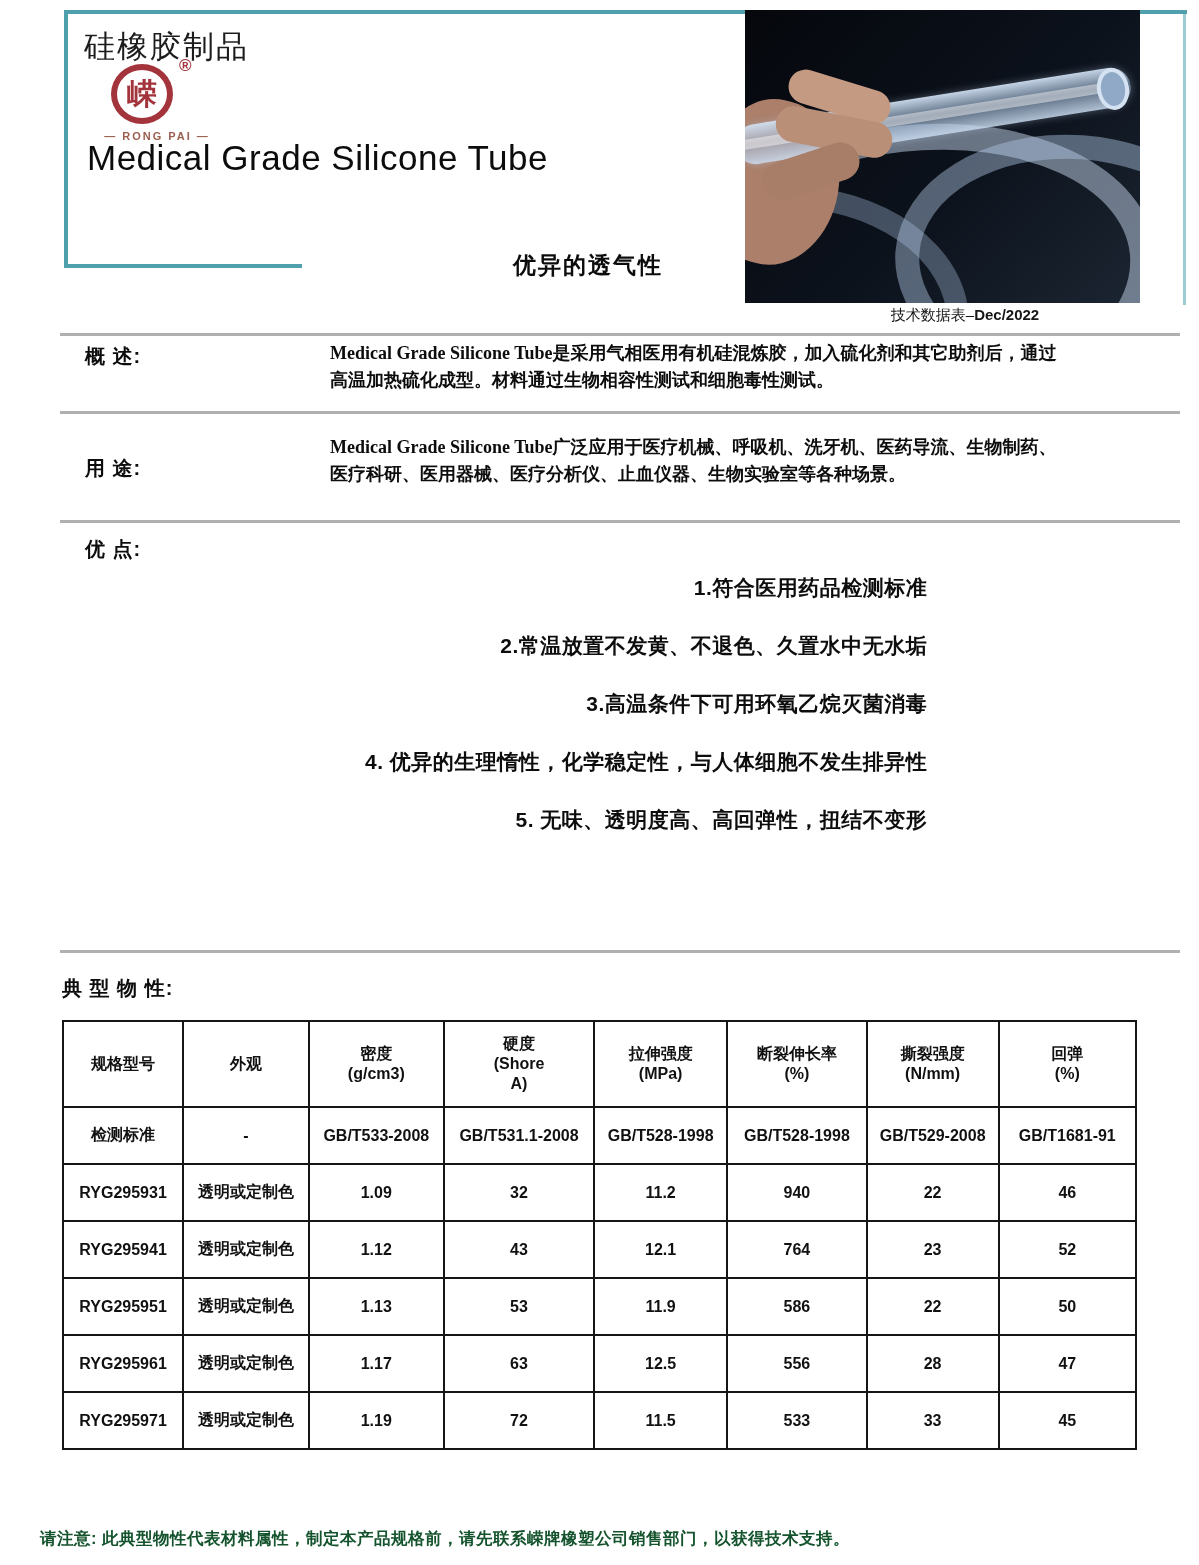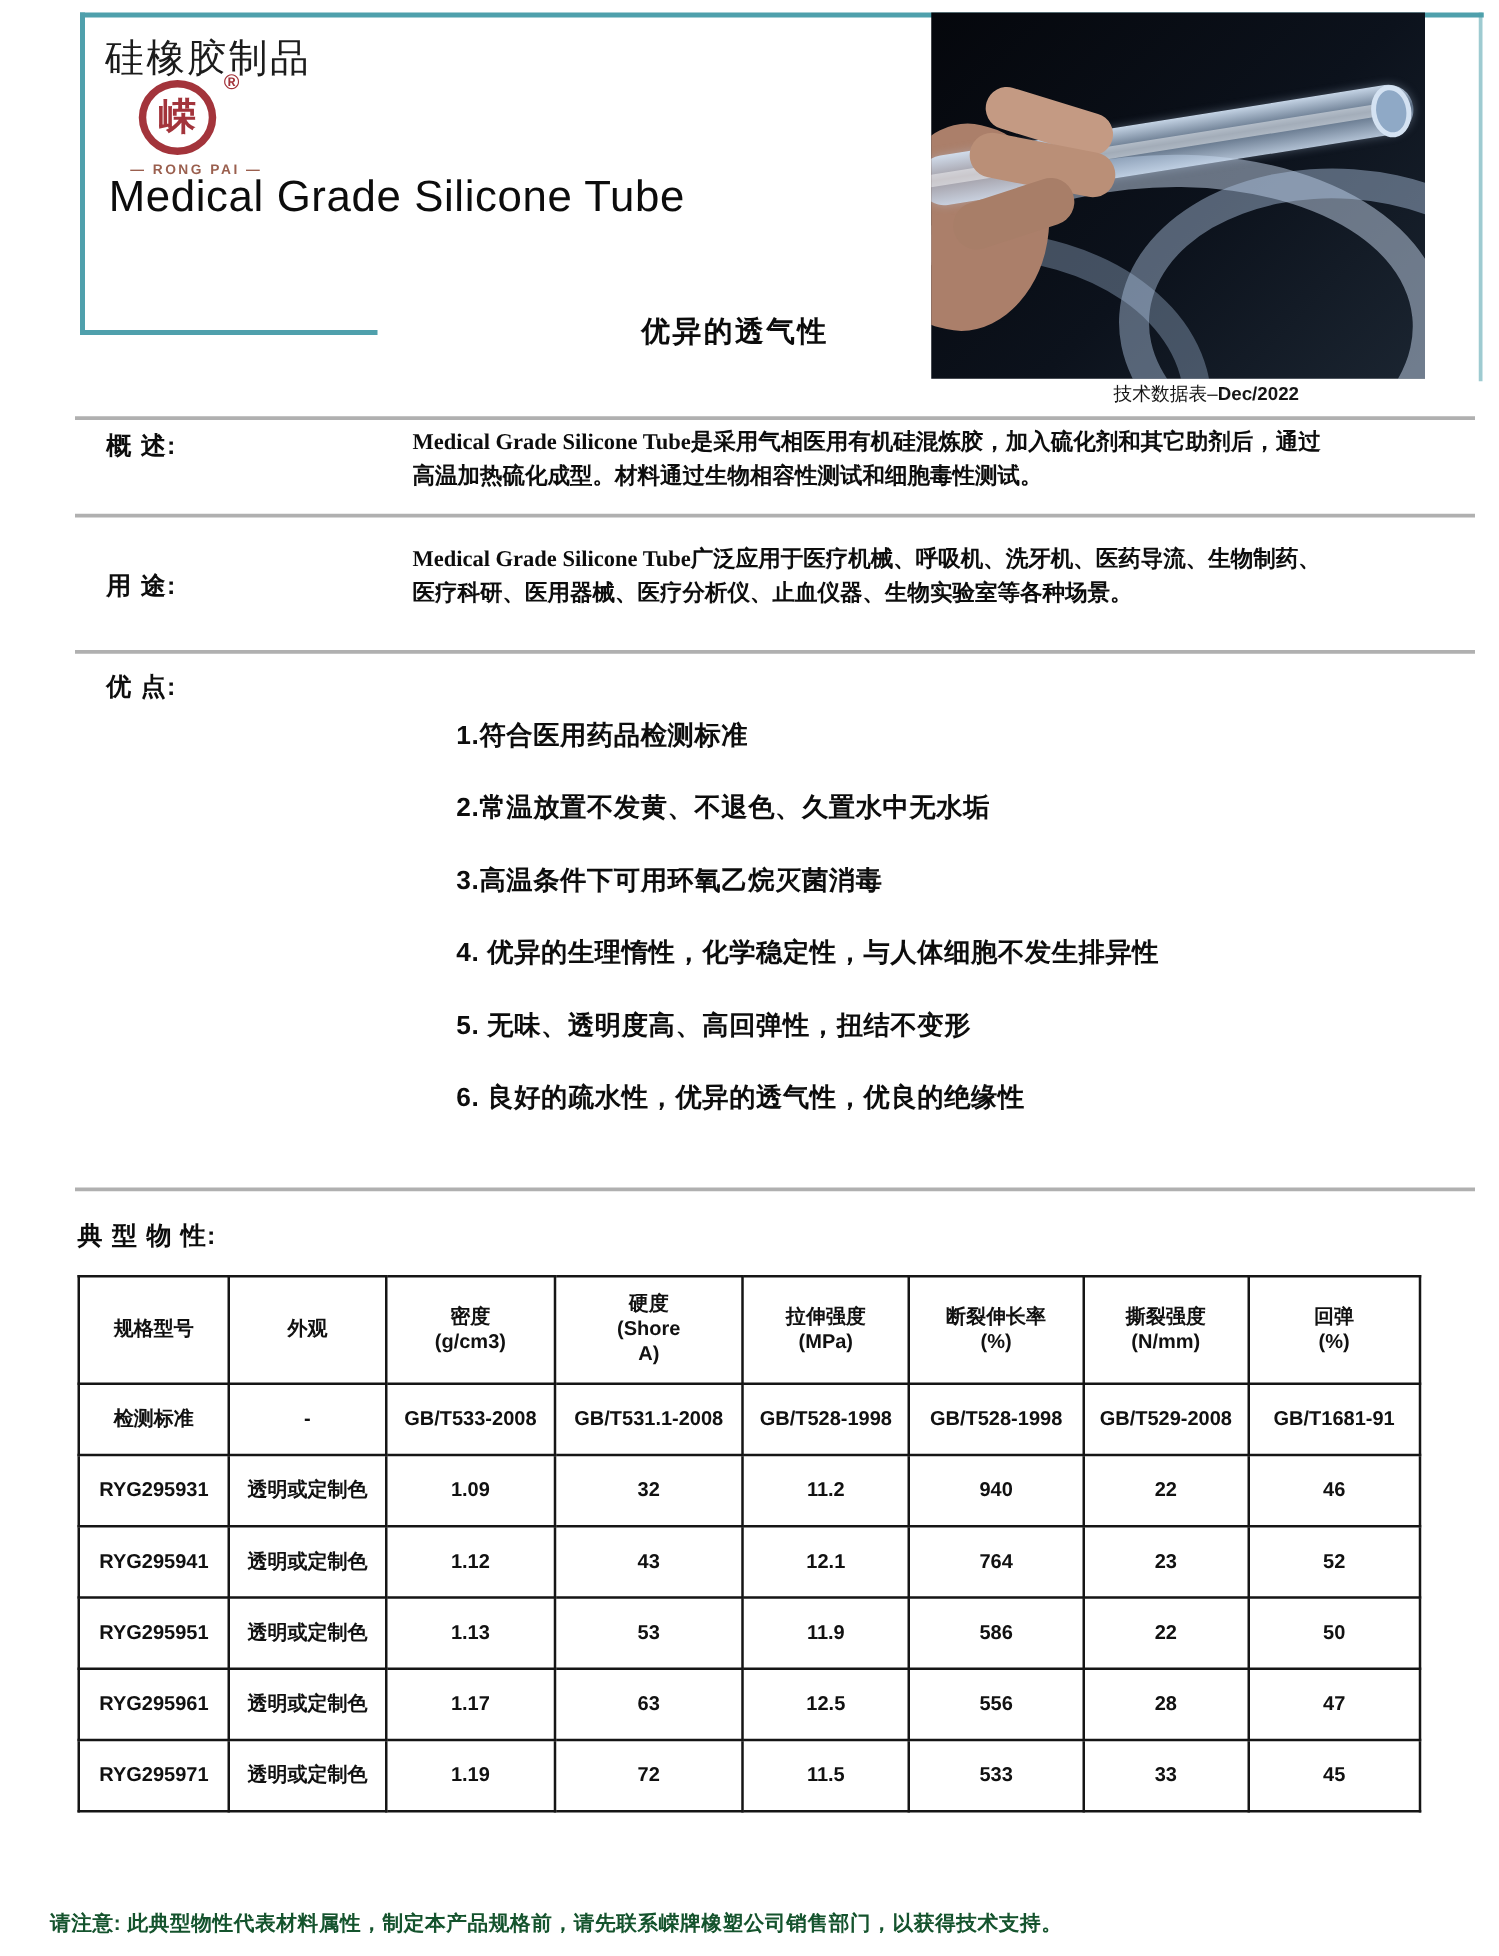--- a/index.html
+++ b/index.html
@@ -54,21 +54,21 @@
   .d1{top:333px;} .d2{top:411px;} .d3{top:520px;} .d4{top:950px;}
 
   .sec-label{position:absolute;left:85px;font-size:20px;font-weight:700;letter-spacing:1px;color:#0d0d0d;}
   .lab-overview{top:343px;} .lab-usage{top:455px;} .lab-adv{top:536px;}
   .lab-props{left:62px;top:975px;}
 
   .para{position:absolute;left:330px;width:840px;font-size:18px;line-height:27px;font-weight:700;
         font-family:"Liberation Serif","DejaVu Serif",serif;color:#0d0d0d;white-space:pre-line;}
   .para-overview{top:340px;} .para-usage{top:434px;}
 
-  .adv-list{position:absolute;left:365px;top:574px;list-style:none;margin:0;padding:0;}
+  .adv-list{position:absolute;left:365px;top:574px;list-style:none;margin:0;padding:0;text-align:right;}
   .adv-list li{height:26px;margin-bottom:32px;font-size:21px;font-weight:600;color:#0d0d0d;letter-spacing:.5px;}
 
   .props-table{position:absolute;left:62px;top:1020px;width:1075px;border-collapse:collapse;table-layout:fixed;
         font-family:"Liberation Sans","DejaVu Sans",sans-serif;}
   .props-table th,.props-table td{border:2px solid #151515;text-align:center;vertical-align:middle;padding:0 2px;}
   .props-table th{height:84px;font-size:16px;font-weight:700;white-space:pre-line;line-height:20px;}
   .props-table td{height:55px;font-size:16px;font-weight:700;}
   .c0{width:11.2%;} .c1{width:11.7%;} .c2{width:12.6%;} .c3{width:14.0%;}
   .c4{width:12.4%;} .c5{width:13.0%;} .c6{width:12.3%;} .c7{width:12.8%;}
 
@@ -128,21 +128,20 @@
   <div class="para para-usage">Medical Grade Silicone Tube广泛应用于医疗机械、呼吸机、洗牙机、医药导流、生物制药、
 医疗科研、医用器械、医疗分析仪、止血仪器、生物实验室等各种场景。</div>
 
   <div class="sec-label lab-adv">优 点:</div>
   <ul class="adv-list">
     <li>1.符合医用药品检测标准</li>
     <li>2.常温放置不发黄、不退色、久置水中无水垢</li>
     <li>3.高温条件下可用环氧乙烷灭菌消毒</li>
     <li>4. 优异的生理惰性，化学稳定性，与人体细胞不发生排异性</li>
     <li>5. 无味、透明度高、高回弹性，扭结不变形</li>
-    <li>6. 良好的疏水性，优异的透气性，优良的绝缘性</li>
   </ul>
 
   <div class="sec-label lab-props">典 型 物 性:</div>
 
   <table class="props-table">
     <colgroup>
       <col class="c0">
         <col class="c1">
         <col class="c2">
         <col class="c3">

